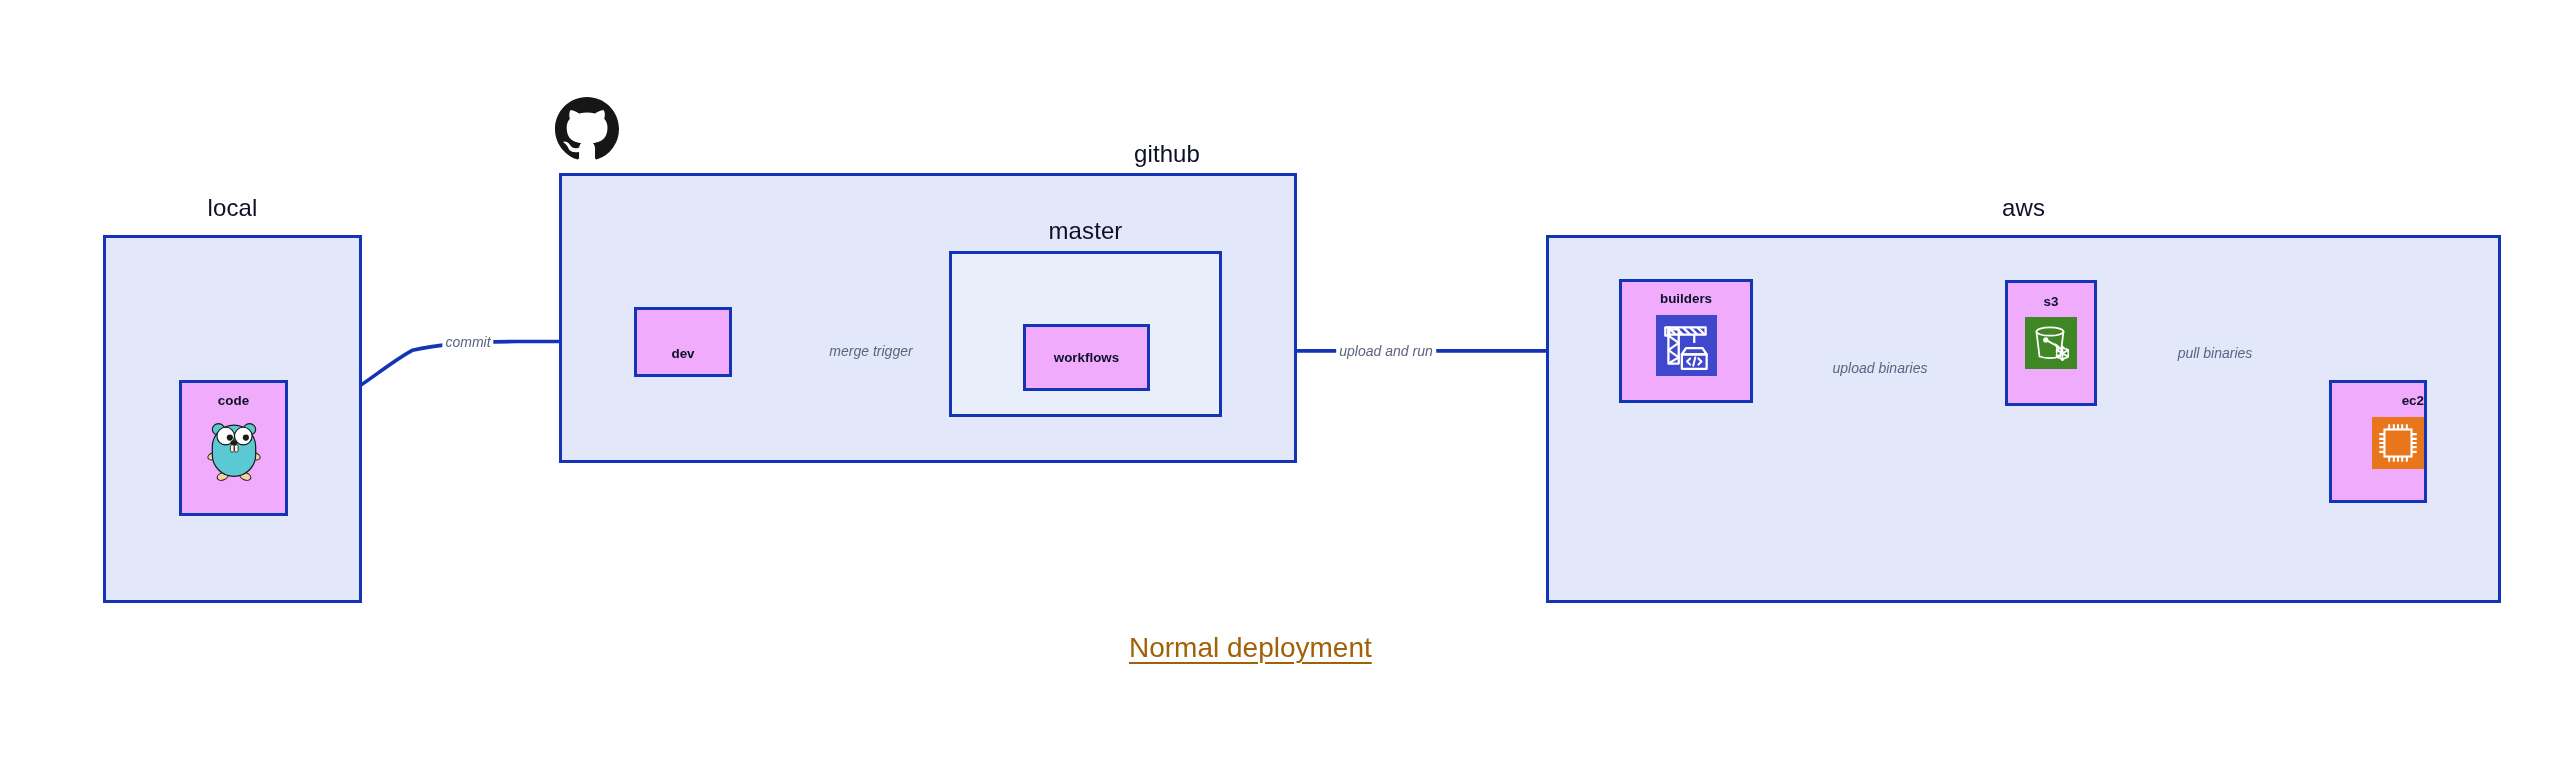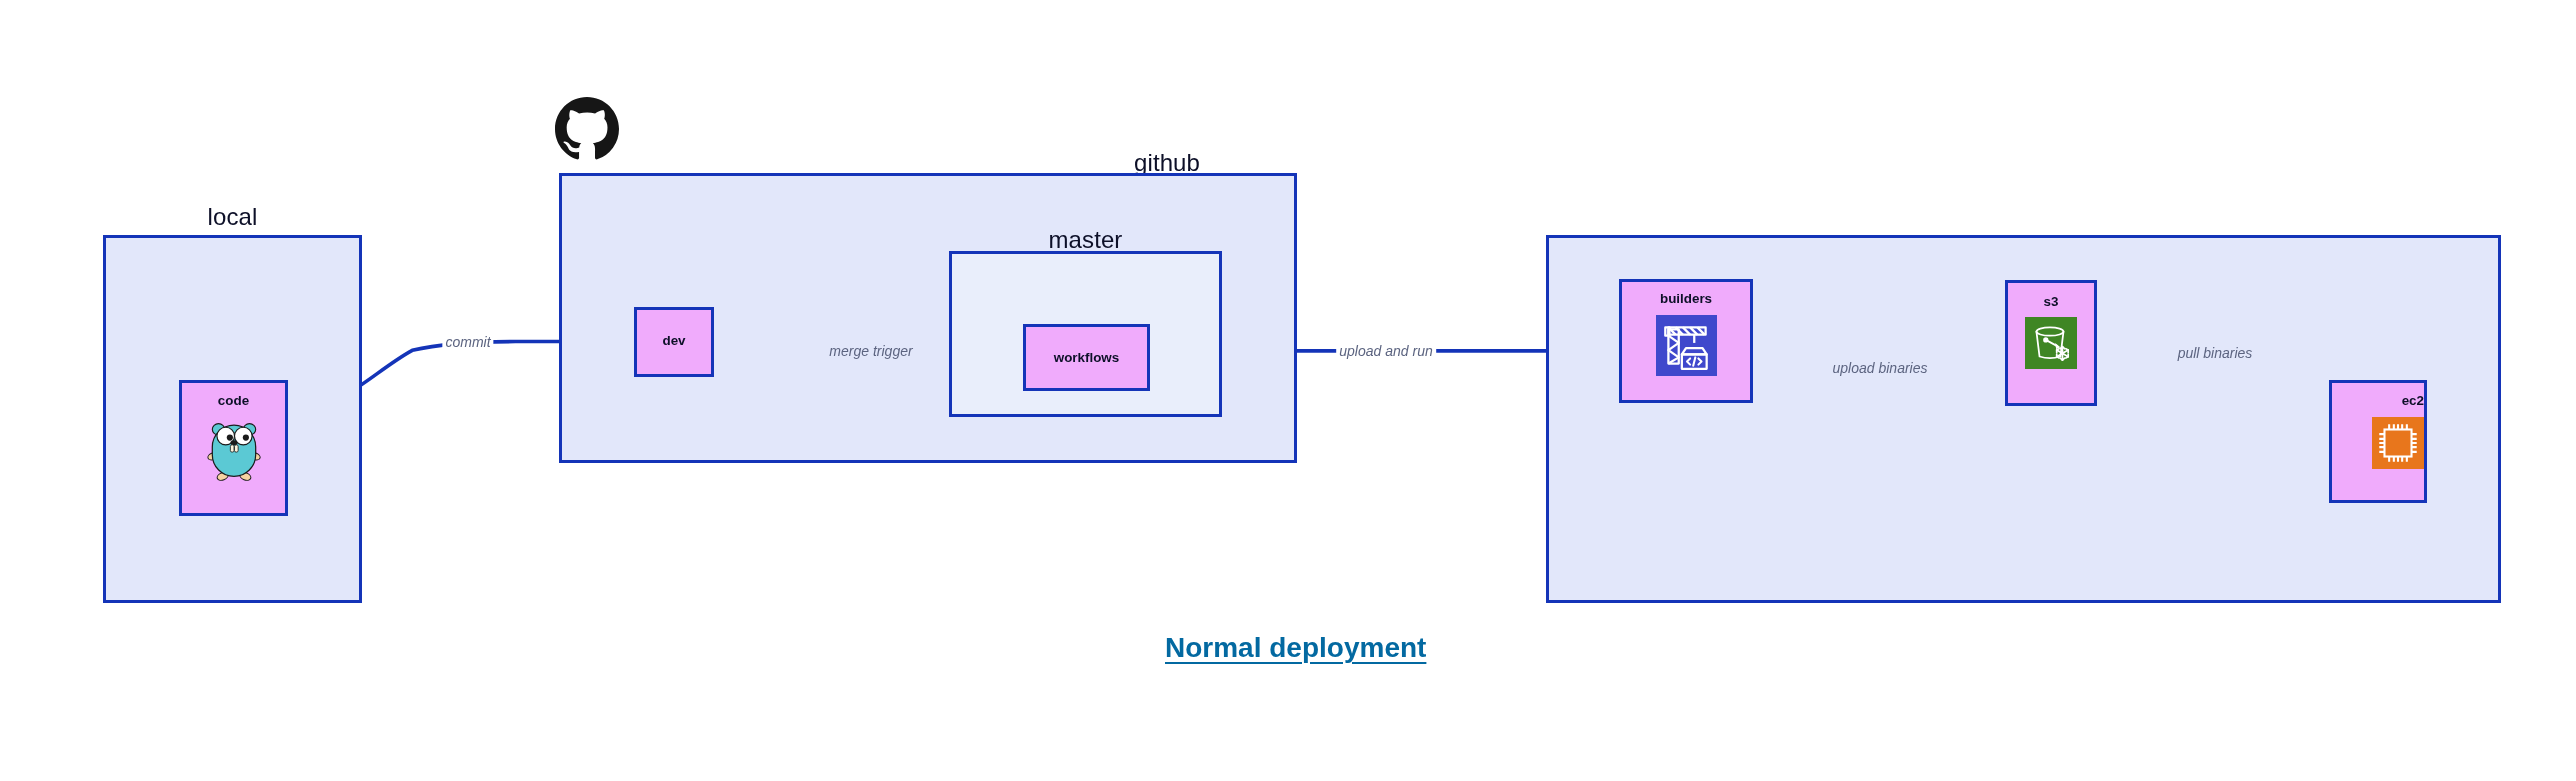--- a/index.html
+++ b/index.html
@@ -35,21 +35,20 @@
 
   
   .group-title {
     position: absolute;
     color: #0d1028;
     font-size: 24px;
     font-weight: 400;
     letter-spacing: 0.1px;
     white-space: nowrap;
     line-height: 1;
-    margin-top: 9px;
   }
 
   
   .node-box {
     border: 3.1px solid #1434b8;
     background: #f0abfc;
     display: flex;
     flex-direction: column;
     align-items: center;
   }
@@ -93,29 +92,28 @@
     line-height: 1;
     transform: translate(-50%, -50%);
     padding: 0 3.1px;
   }
   .edge-label.on-wire { background: #ffffff; }
   .edge-label.on-group { background: #e2e7fa; }
 
   
   #caption {
     position: absolute;
-    color: #0369a1;
+    color: #a16207;
     font-size: 28px;
-    font-weight: 700;
+    font-weight: 400;
     text-decoration: underline;
     text-underline-offset: 4.6px;
     text-decoration-thickness: 2.1px;
     white-space: nowrap;
     line-height: 1;
-    margin-left: 36px;
   }
 </style>
 </head>
 <body>
 
 <div id="canvas">
 
   <svg id="wires" viewBox="0 0 5054 1516" width="2604" height="781">
 
     <path class="wire" d="M 566 800 C 660 798 726 720 800 680 C 860 666 930 663 1000 663 L 1222 663"></path>
@@ -173,28 +171,29 @@
   </span>
 
   <div class="group-title" style="left:1038px; top:142px; width:258px; text-align:center;">github</div>
 
   <div class="abs group-box" style="left:559px; top:173px; width:738px; height:290px;"></div>
 
   <div class="group-title" style="left:949px; top:219px; width:273px; text-align:center;">master</div>
 
   <div class="abs group-box" style="left:949px; top:251px; width:273px; height:166px; background:#e9eefb;"></div>
 
-  <div class="abs node-box" style="left:634px; top:307px; width:80px; height:70px; justify-content:flex-start; padding-top:24px;">
+  <div class="abs node-box" style="left:634px; top:307px; width:98px; height:70px; justify-content:center; padding-top:24px;">
     <div class="node-label">dev</div>
   </div>
 
   <div class="abs node-box" style="left:1023px; top:324px; width:127px; height:67px; justify-content:center;">
     <div class="node-label">workflows</div>
   </div>
 
+  <div class="group-title" style="left:1546px; top:196px; width:955px; text-align:center;">aws</div>
 
   <div class="abs group-box" style="left:1546px; top:235px; width:955px; height:368px;"></div>
 
   <div class="abs node-box" style="left:1619px; top:279px; width:134px; height:124px; padding-top:10.3px;">
     <div class="node-label">builders</div>
     <span class="node-icon" style="margin-top:9.3px;">
       <svg width="61" height="61" viewBox="0 0 118 118" aria-hidden="true">
         <rect x="0" y="0" width="118" height="118" fill="#3F48CC"></rect>
         <g fill="none" stroke="#ffffff" stroke-width="4.4" stroke-linejoin="round">
 

